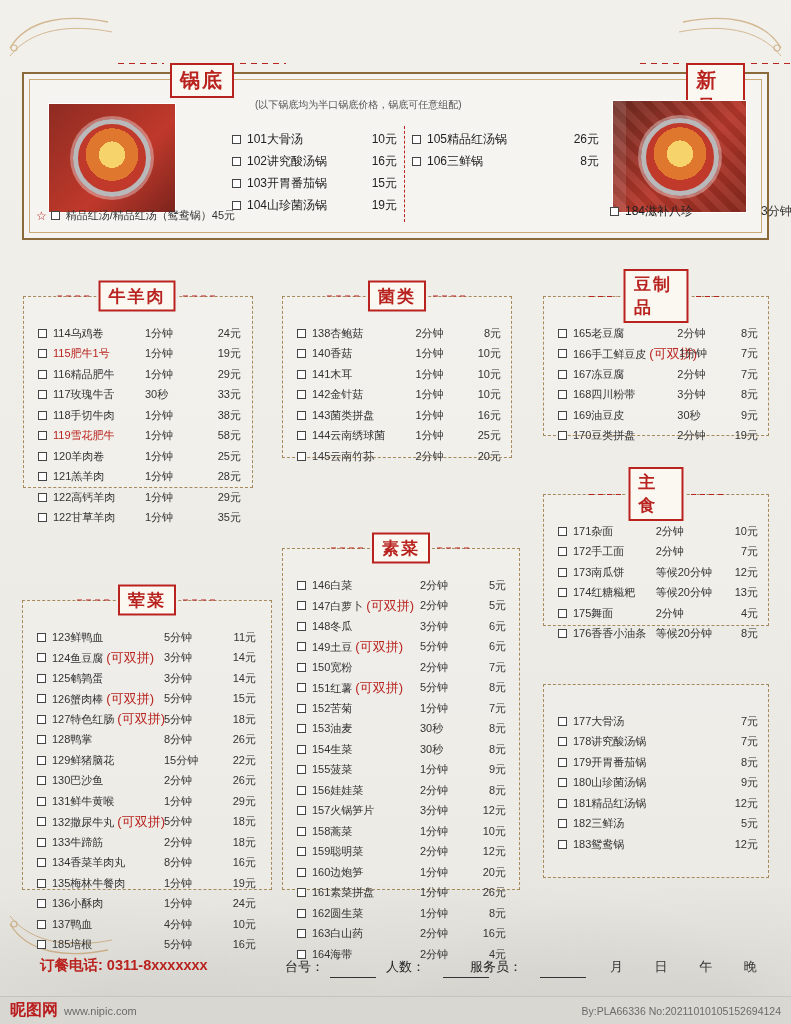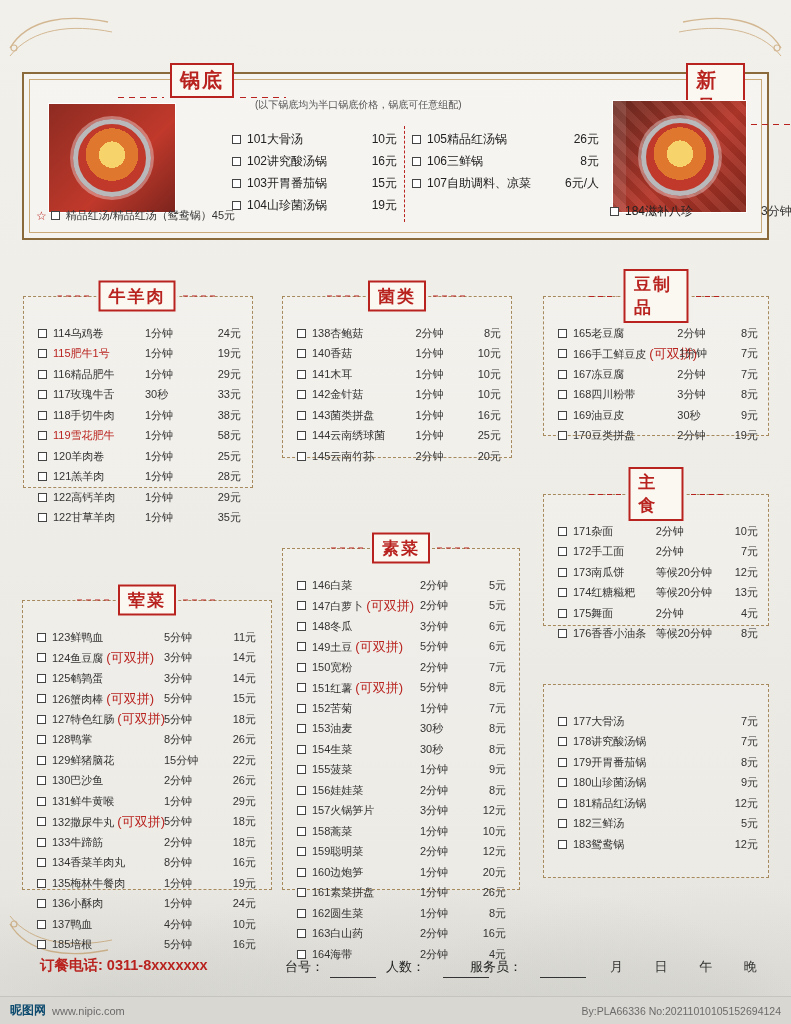--- a/index.html
+++ b/index.html
@@ -37,21 +37,21 @@
   }
   .top-box .inner { position:absolute; inset:5px; border:1px solid #c9a978; }
 
   .seal {
     display:inline-block;
     border:2px solid #b9231f; color:#b9231f;
     font-weight:bold; letter-spacing:2px;
     padding:2px 8px; background:#fbf8f2;
     font-family:"DejaVu Sans","Liberation Sans",sans-serif;
   }
-  .title-wrap { position:absolute; display:flex; align-items:flex-end; gap:6px; }
+  .title-wrap { position:absolute; display:flex; align-items:flex-start; gap:6px; }
   .title-wrap .dashes { height:1px; width:46px; background:repeating-linear-gradient(to right,#b9231f 0 6px, transparent 6px 11px); }
   .title-wrap .sealtxt { font-size:20px; }
 
   .t-guodi { left:118px; top:63px; }
   .t-xinpin { left:640px; top:63px; }
 
   .note { position:absolute; left:255px; top:98px; font-size:10px; color:#555; }
 
   .photo {
     position:absolute; border:1px solid #fff; background:#c0392b;
@@ -152,21 +152,21 @@
   .f-fu  { left:470px; } .f-fu-l  { left:540px; width:46px; }
   .f-date { position:absolute; left:610px; top:20px; font-size:13px; letter-spacing:14px; }
 
   .bottombar {
     position:absolute; left:0; right:0; bottom:0; height:28px;
     background:#d9d7d2; border-top:1px solid #c6c4bf;
     display:flex; align-items:center; justify-content:space-between;
     padding:0 10px; font-size:11px; color:#6b6b6b;
   }
   .brand { display:flex; align-items:center; gap:6px; }
-  .brand .logo { color:#0c4a6e; font-weight:bold; font-size:12px; }
+  .brand .logo { color:#b91c1c; font-weight:bold; font-size:16px; }
   .code { font-size:10.5px; color:#6b6b6b; }
 </style>
 </head>
 <body>
 
 <div class="page">
   <div class="wash"></div>
 
   <svg class="corner tl" viewBox="0 0 120 60">
     <path d="M2 40 C 20 10, 60 6, 100 14" fill="none" stroke="#b98a4a" stroke-width="1.4"></path>
@@ -237,25 +237,20 @@
       <div class="row">
         <span class="cb"></span>
         <span class="nm">105精品红汤锅</span>
         <span class="pr">26元</span>
       </div>
       <div class="row">
         <span class="cb"></span>
         <span class="nm">106三鲜锅</span>
         <span class="pr">8元</span>
       </div>
-      <div class="row">
-        <span class="cb"></span>
-        <span class="nm">107自助调料、凉菜</span>
-        <span class="pr">6元/人</span>
-      </div>
     </div>
   <div class="col-list tc3" id="tc3">
       <div class="row">
         <span class="cb"></span>
         <span class="nm">184滋补八珍</span>
         <span class="dur">3分钟</span>
         <span class="pr">88元</span>
       </div>
     </div>
 

